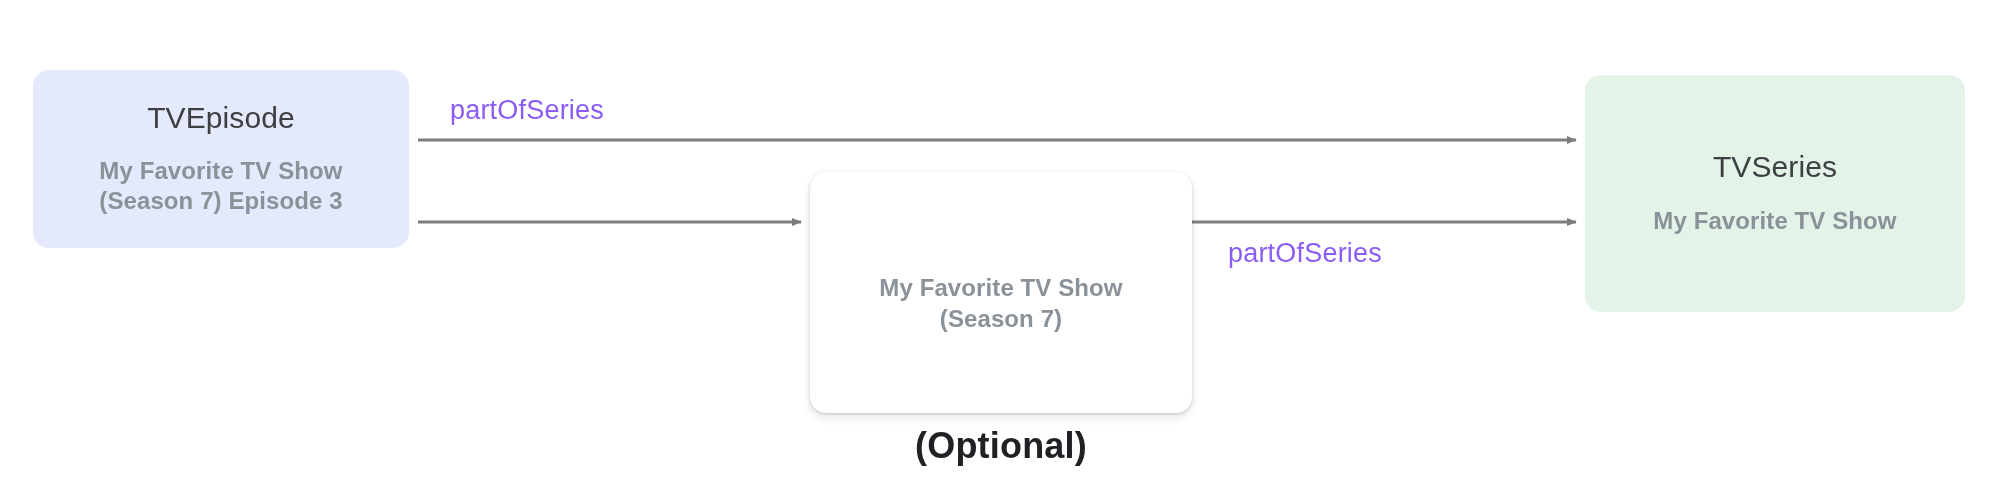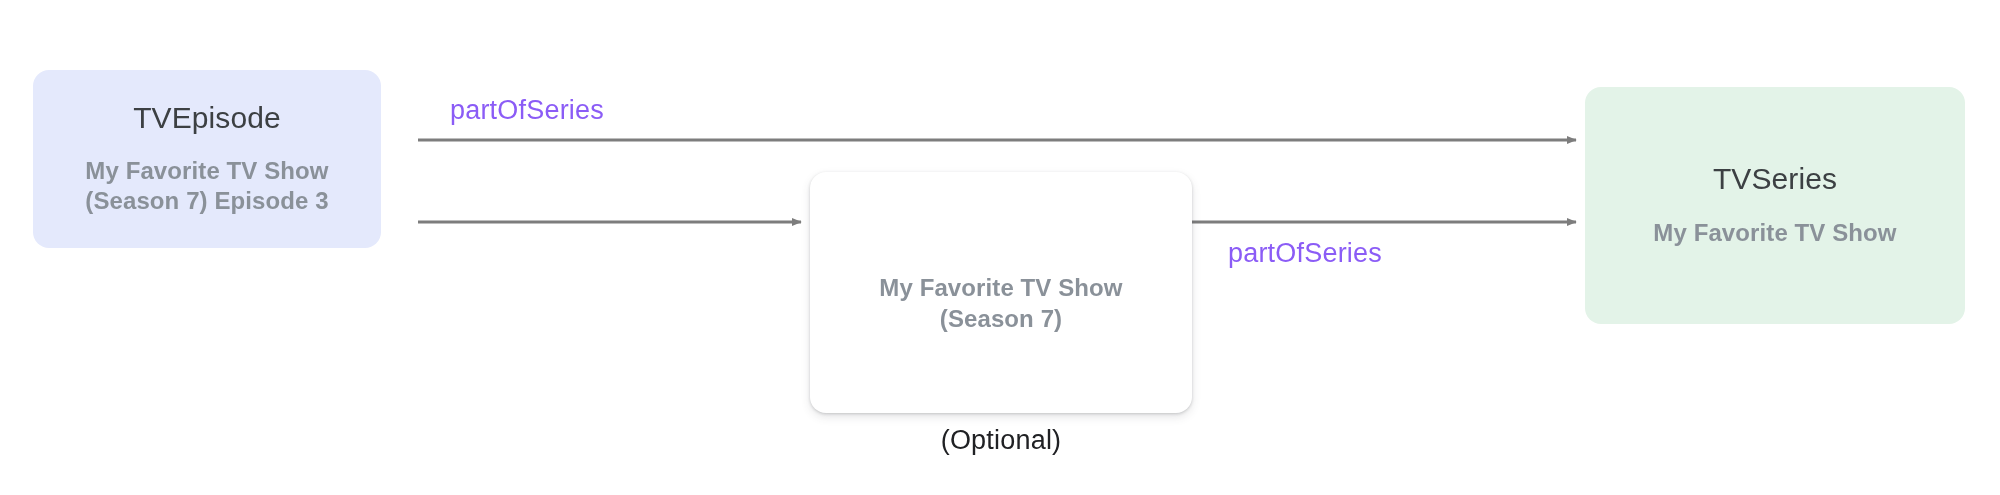--- a/index.html
+++ b/index.html
@@ -43,21 +43,21 @@
     color: #8a9199;
     line-height: 1.28;
     letter-spacing: 0.1px;
     margin-top: 22px;
     white-space: pre-line;
   }
 
   #node-tvepisode {
     left: 33px;
     top: 70px;
-    width: 348px;
+    width: 376px;
     height: 178px;
     background: #e4e9fc;
   }
   #node-tvepisode .node-sub { margin-top: 20px; }
 
   #node-tvseason {
     left: 810px;
     top: 172px;
     width: 382px;
     height: 241px;
@@ -65,21 +65,20 @@
     box-shadow: 0 1px 3px rgba(60,64,67,0.22),
                 0 4px 10px rgba(60,64,67,0.13);
   }
 
   #node-tvseries {
     left: 1585px;
     top: 75px;
     width: 380px;
     height: 237px;
     background: #e3f3e8;
-    margin-top: 12px;
   }
 
   
   .edge-svg {
     position: absolute;
     left: 0;
     top: 0;
     width: 2000px;
     height: 495px;
     overflow: visible;
@@ -93,22 +92,22 @@
     color: #8b5cf6;
     letter-spacing: 0.2px;
     white-space: nowrap;
   }
   #label-partofseries-top  { left: 450px;  top: 95px;  }
   #label-partofseason      { left: 450px;  top: 238px; }
   #label-partofseries-mid  { left: 1228px; top: 238px; }
 
   .note-label {
     position: absolute;
-    font-size: 27px;
-    font-weight: 400;
+    font-size: 36px;
+    font-weight: 700;
     color: #202124;
     letter-spacing: 0.2px;
     white-space: nowrap;
   }
   #label-optional {
     left: 810px;
     top: 425px;
     width: 382px;
     text-align: center;
   }

